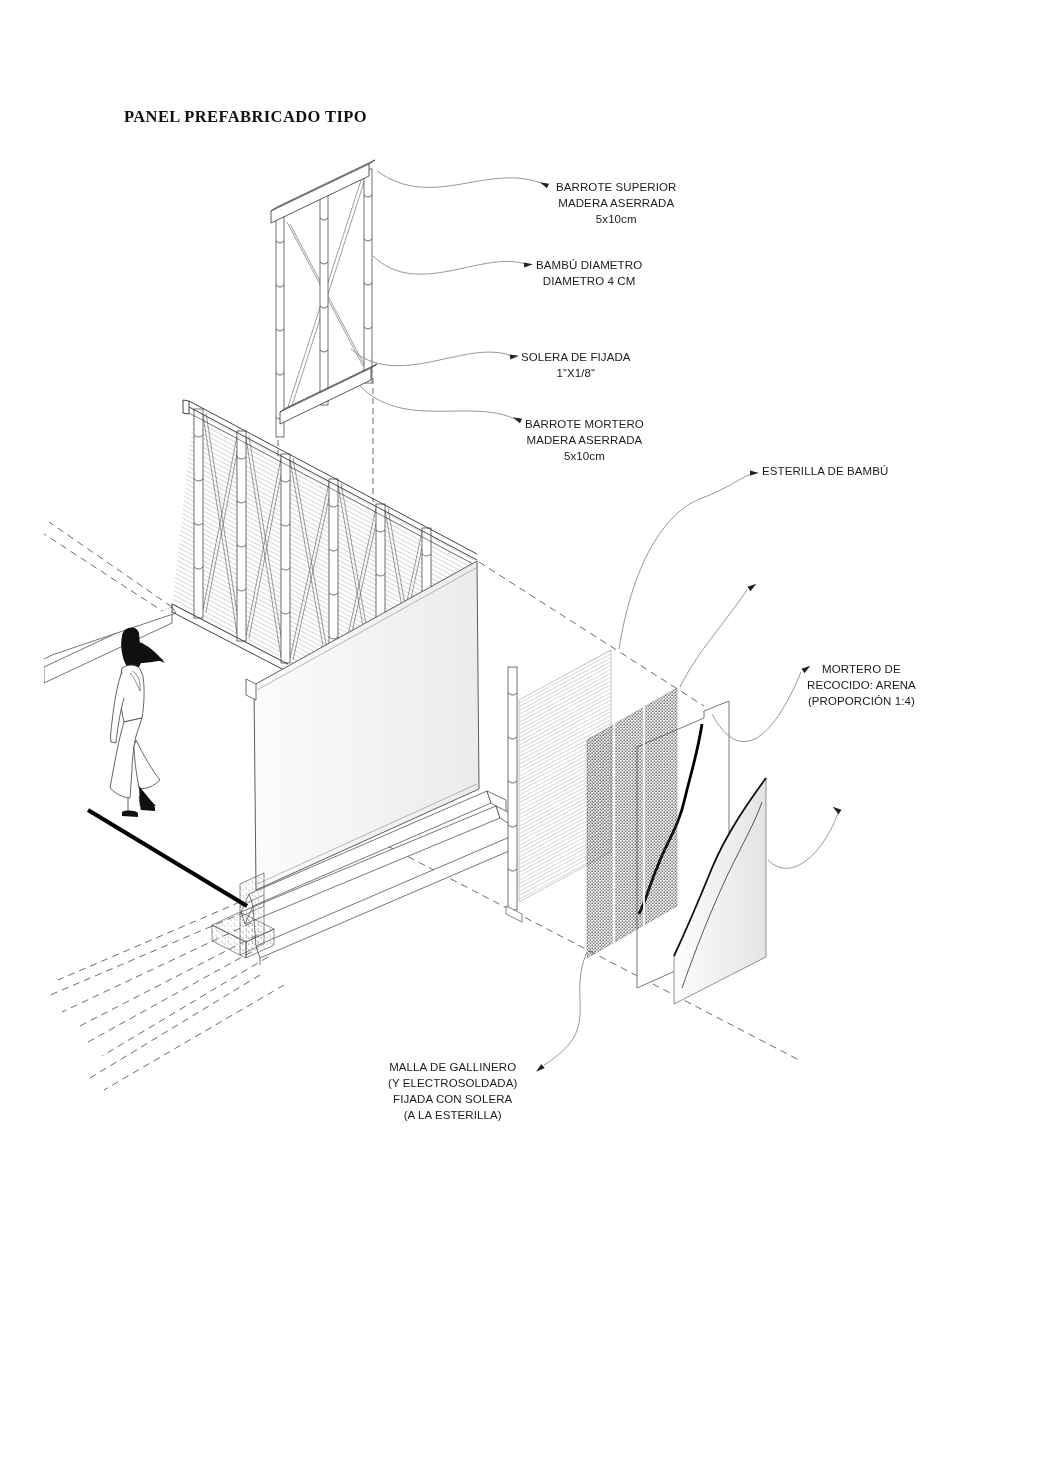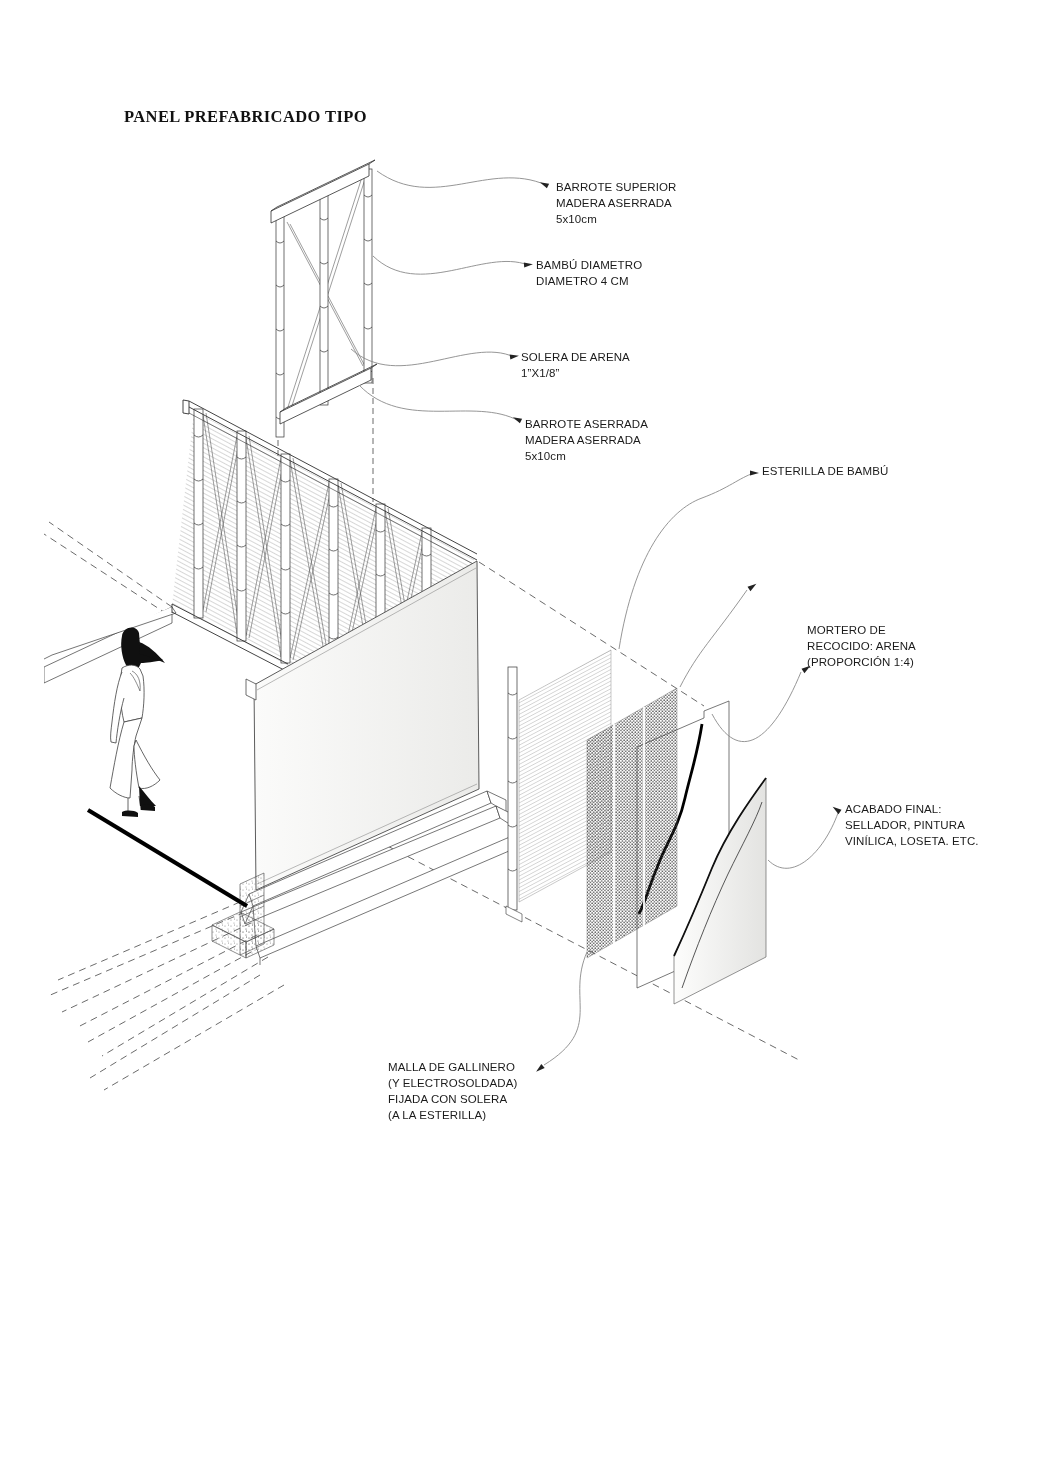--- a/index.html
+++ b/index.html
@@ -2,21 +2,21 @@
 <html><head>
 <meta charset="utf-8">
 <style>
   html,body{margin:0;padding:0;background:#fff;}
   #page{position:relative;width:1039px;height:1476px;background:#ffffff;overflow:hidden;
         font-family:"Liberation Sans",sans-serif;margin-left:44px;}
   #drawing{position:absolute;left:0;top:0;}
   .title{position:absolute;left:80px;top:107px;font-family:"Liberation Serif",serif;
          font-weight:bold;font-size:16.5px;letter-spacing:.4px;color:#111;}
   .lbl{position:absolute;font-size:11.5px;line-height:16px;color:#1b1b1b;
-       font-family:"Liberation Sans",sans-serif;letter-spacing:.1px;}
+       font-family:"Liberation Sans",sans-serif;letter-spacing:.1px;text-align:center;}
   .lbl span{display:block;}
 </style>
 </head>
 <body>
 
 <div id="page">
 
   <div class="title">PANEL PREFABRICADO TIPO</div>
 
   <svg id="drawing" width="1039" height="1476" viewBox="0 0 1039 1476">
@@ -240,40 +240,35 @@
   <div class="lbl" style="left:512px;top:179px">
     <span>BARROTE SUPERIOR</span>
     <span>MADERA ASERRADA</span>
     <span>5x10cm</span>
   </div>
   <div class="lbl" style="left:492px;top:257px">
     <span>BAMBÚ DIAMETRO</span>
     <span>DIAMETRO 4 CM</span>
   </div>
   <div class="lbl" style="left:477px;top:349px">
-    <span>SOLERA DE ARENA</span>
+    <span>SOLERA DE FIJADA</span>
     <span>1”X1/8”</span>
   </div>
   <div class="lbl" style="left:481px;top:416px">
-    <span>BARROTE ASERRADA</span>
+    <span>BARROTE MORTERO</span>
     <span>MADERA ASERRADA</span>
     <span>5x10cm</span>
   </div>
   <div class="lbl" style="left:718px;top:463px">
     <span>ESTERILLA DE BAMBÚ</span>
   </div>
-  <div class="lbl" style="left:763px;top:622px">
+  <div class="lbl" style="left:763px;top:661px">
     <span>MORTERO DE</span>
     <span>RECOCIDO: ARENA</span>
     <span>(PROPORCIÓN 1:4)</span>
-  </div>
-  <div class="lbl" style="left:801px;top:801px">
-    <span>ACABADO FINAL:</span>
-    <span>SELLADOR, PINTURA</span>
-    <span>VINÍLICA, LOSETA. ETC.</span>
   </div>
   <div class="lbl" style="left:344px;top:1059px">
     <span>MALLA DE GALLINERO</span>
     <span>(Y ELECTROSOLDADA)</span>
     <span>FIJADA CON SOLERA</span>
     <span>(A LA ESTERILLA)</span>
   </div>
 </div>
 
 </body></html>

